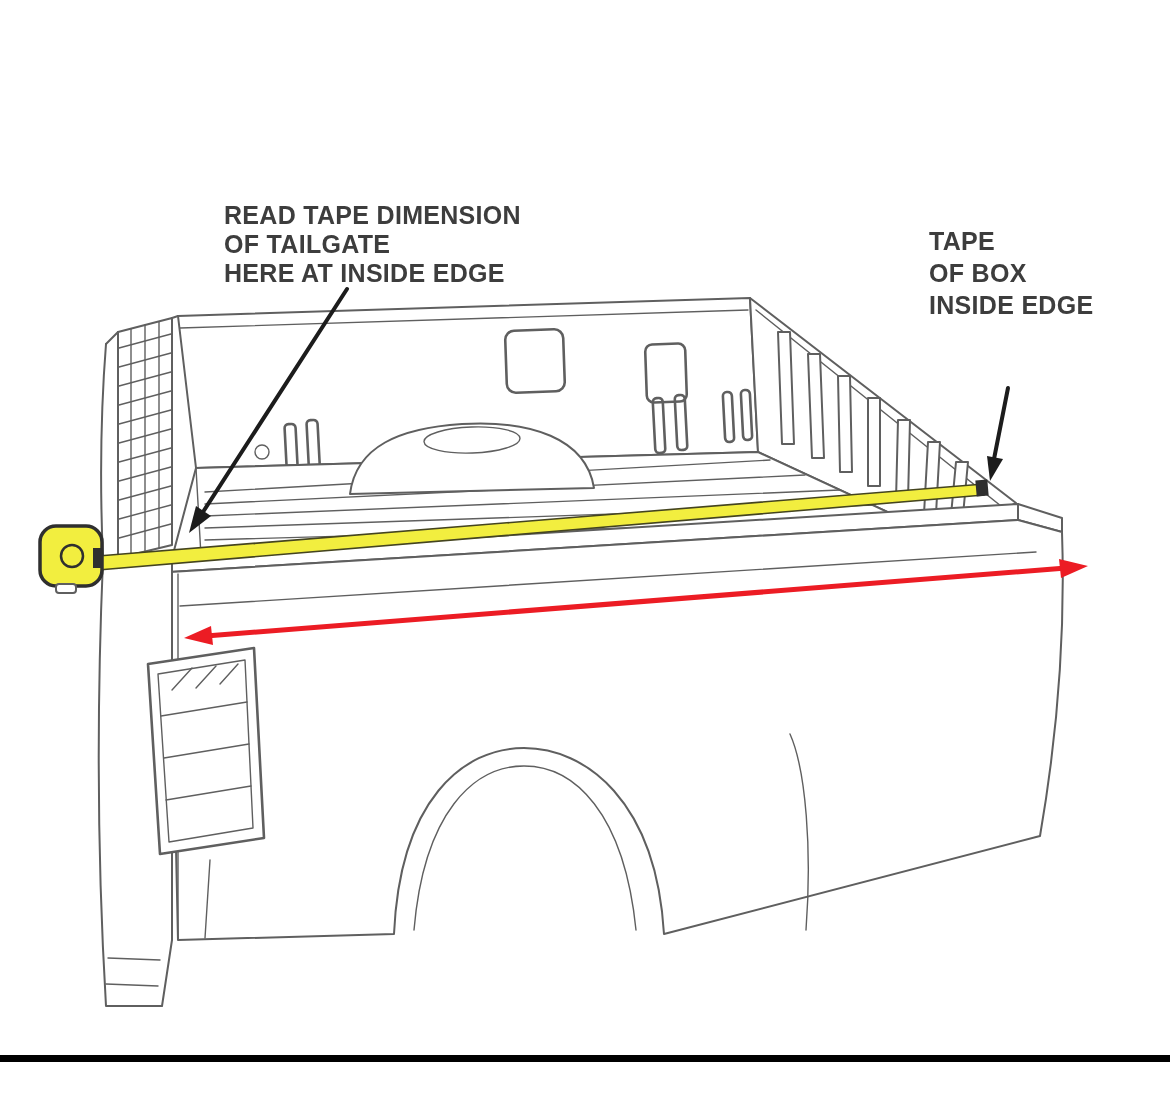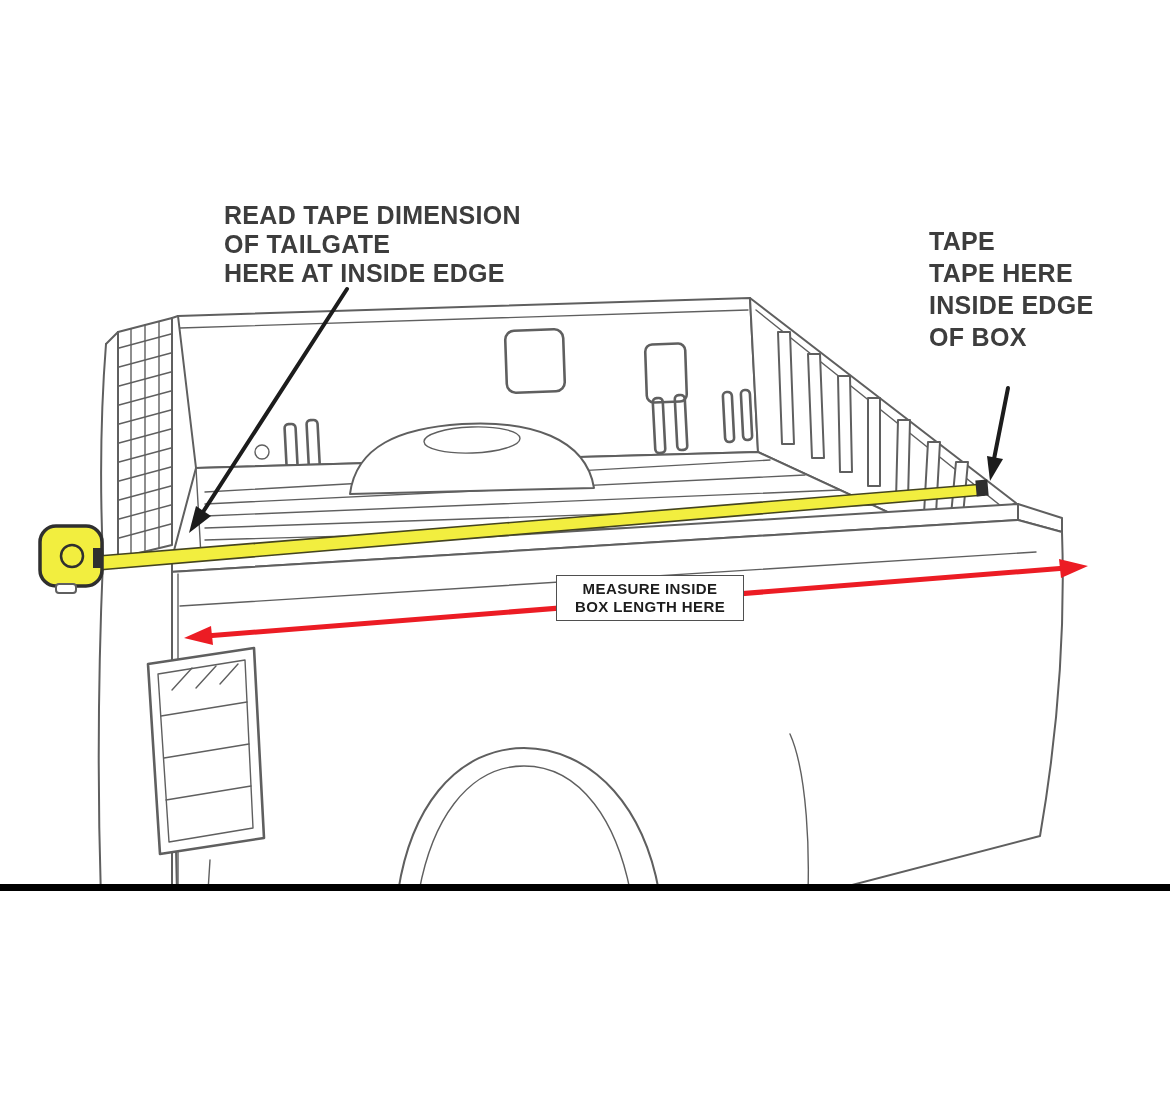--- a/index.html
+++ b/index.html
@@ -6,21 +6,21 @@
     --line-color:#5f5f5f;
     --dark-line:#3a3a3a;
     --tape-yellow:#f2ee3f;
     --arrow-red:#ec1c24;
     --annotation-text:#3d3d3d;
     --bottom-bar:#000000;
     --bg:#ffffff;
   }
   html,body{margin:0;padding:0;}
   .canvas{
-    position:relative;width:1170px;height:891px;background:var(--bg);
+    position:relative;width:1170px;height:1062px;background:var(--bg);
     font-family:"Liberation Sans", sans-serif;overflow:hidden;
   }
   .canvas svg{position:absolute;left:0;top:0;}
   
   .ln{fill:none;stroke:var(--line-color);stroke-width:2;stroke-linecap:round;stroke-linejoin:round;}
   .ln.thin{stroke-width:1.4;}
   .ln.thick{stroke-width:2.6;}
   .fw{fill:#ffffff;stroke:var(--line-color);stroke-width:2;stroke-linejoin:round;}
   .fw.thick{stroke-width:2.6;}
   .tape-fill{fill:var(--tape-yellow);stroke:#44441f;stroke-width:1.6;stroke-linejoin:round;}
@@ -156,24 +156,19 @@
   </svg>
 
   <div class="annotation left-note">
     <div>READ TAPE DIMENSION</div>
     <div>OF TAILGATE</div>
     <div>HERE AT INSIDE EDGE</div>
   </div>
 
   <div class="annotation right-note">
     <div>TAPE</div>
-    <div>TAPE HERE</div>
+    <div>OF BOX</div>
     <div>INSIDE EDGE</div>
-    <div>OF BOX</div>
   </div>
 
-  <div class="measure-box">
-    <div>MEASURE INSIDE</div>
-    <div>BOX LENGTH HERE</div>
-  </div>
 
   <div class="bottom-bar"></div>
 </div>
 
 </body></html>

